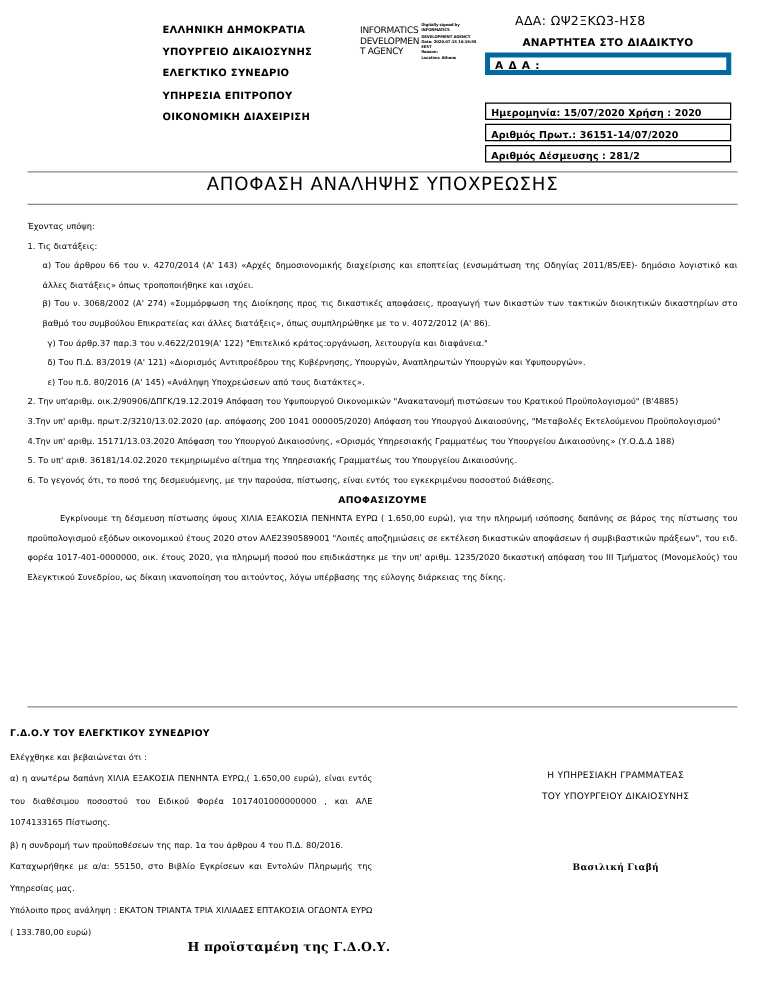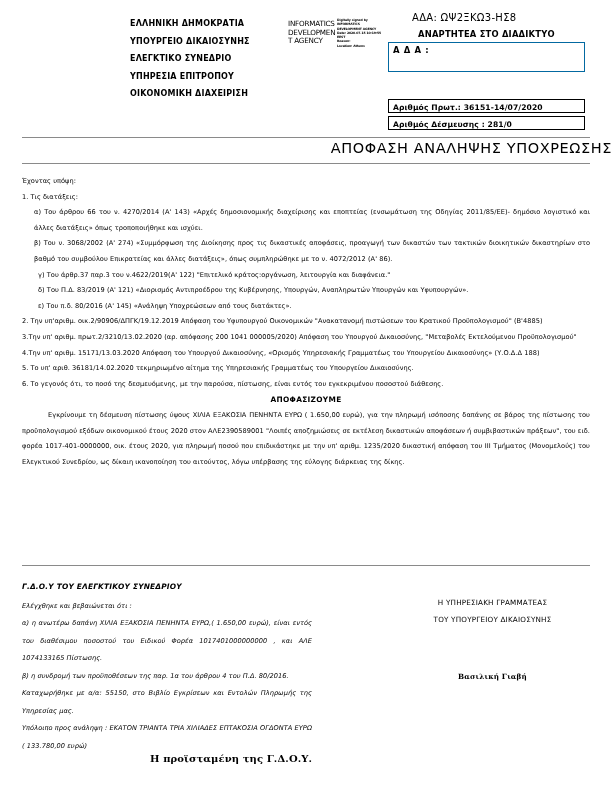--- a/index.html
+++ b/index.html
@@ -84,22 +84,22 @@
     font-weight: bold;
     letter-spacing: 0.2px;
     white-space: nowrap;
     text-align: center;
   }
   .ada-box {
     position: absolute;
     left: 388px;
     top: 42px;
     width: 197px;
-    height: 30px;
-    border: 1px solid #0369a1;
+    height: 18px;
+    border: 4px solid #0369a1;
     font-size: 8.5px;
     font-weight: bold;
     letter-spacing: 0.6px;
     padding: 2px 0 0 4px;
     box-sizing: border-box;
   }
 
   .meta-box {
     position: absolute;
     left: 388px;
@@ -123,21 +123,21 @@
     left: 22px;
     top: 137px;
     width: 568px;
     border-top: 1px solid #8a8a8a;
   }
   .doc-title {
     position: absolute;
     left: 0;
     top: 140px;
     width: 612px;
-    text-align: right;
+    text-align: center;
     font-size: 14.5px;
     letter-spacing: 0.6px;
   }
   .rule2 {
     position: absolute;
     left: 22px;
     top: 163px;
     width: 568px;
     border-top: 1px solid #8a8a8a;
   }
@@ -178,41 +178,40 @@
   
   .sig-rule {
     position: absolute;
     left: 22px;
     top: 565px;
     width: 568px;
     border-top: 1px solid #8a8a8a;
   }
   .gdoy-col {
     position: absolute;
-    left: 22px;
+    left: 8px;
     top: 578px;
     width: 290px;
     font-size: 6.6px;
     line-height: 17.5px;
     letter-spacing: 0.05px;
     text-align: justify;
-    font-style: italic;
   }
   .gdoy-head {
     font-weight: bold;
     font-size: 7.4px;
     letter-spacing: 0.2px;
     margin-bottom: 2px;
   }
   .gdoy-col p { margin: 0; }
 
   .right-col {
     position: absolute;
     left: 390px;
-    top: 594px;
+    top: 611px;
     width: 205px;
     text-align: center;
     font-size: 7.2px;
     letter-spacing: 0.2px;
     line-height: 17px;
   }
   .right-name {
     margin-top: 40px;
     font-weight: bold;
     font-size: 7.2px;
@@ -260,22 +259,23 @@
       <div>Date: 2020.07.15 10:19:55</div>
       <div>EEST</div>
       <div>Reason:</div>
       <div>Location: Athens</div>
     </div>
 
     <div class="ada-top">ΑΔΑ: ΩΨ2ΞΚΩ3-ΗΣ8</div>
     <div class="anartitea">ΑΝΑΡΤΗΤΕΑ ΣΤΟ ΔΙΑΔΙΚΤΥΟ</div>
     <div class="ada-box">Α Δ Α :</div>
 
+    <div class="meta-box b1">Ημερομηνία: 15/07/2020 Χρήση : 2020</div>
     <div class="meta-box b2">Αριθμός Πρωτ.: 36151-14/07/2020</div>
-    <div class="meta-box b3">Αριθμός Δέσμευσης : 281/0</div>
+    <div class="meta-box b3">Αριθμός Δέσμευσης : 281/2</div>
   </div>
 
   <div class="rule"></div>
   <div class="doc-title">ΑΠΟΦΑΣΗ ΑΝΑΛΗΨΗΣ ΥΠΟΧΡΕΩΣΗΣ</div>
   <div class="rule2"></div>
 
   <div class="body">
 
     <p class="ind-1">Έχοντας υπόψη:</p>
     <p class="ind-1">1. Τις διατάξεις:</p>

